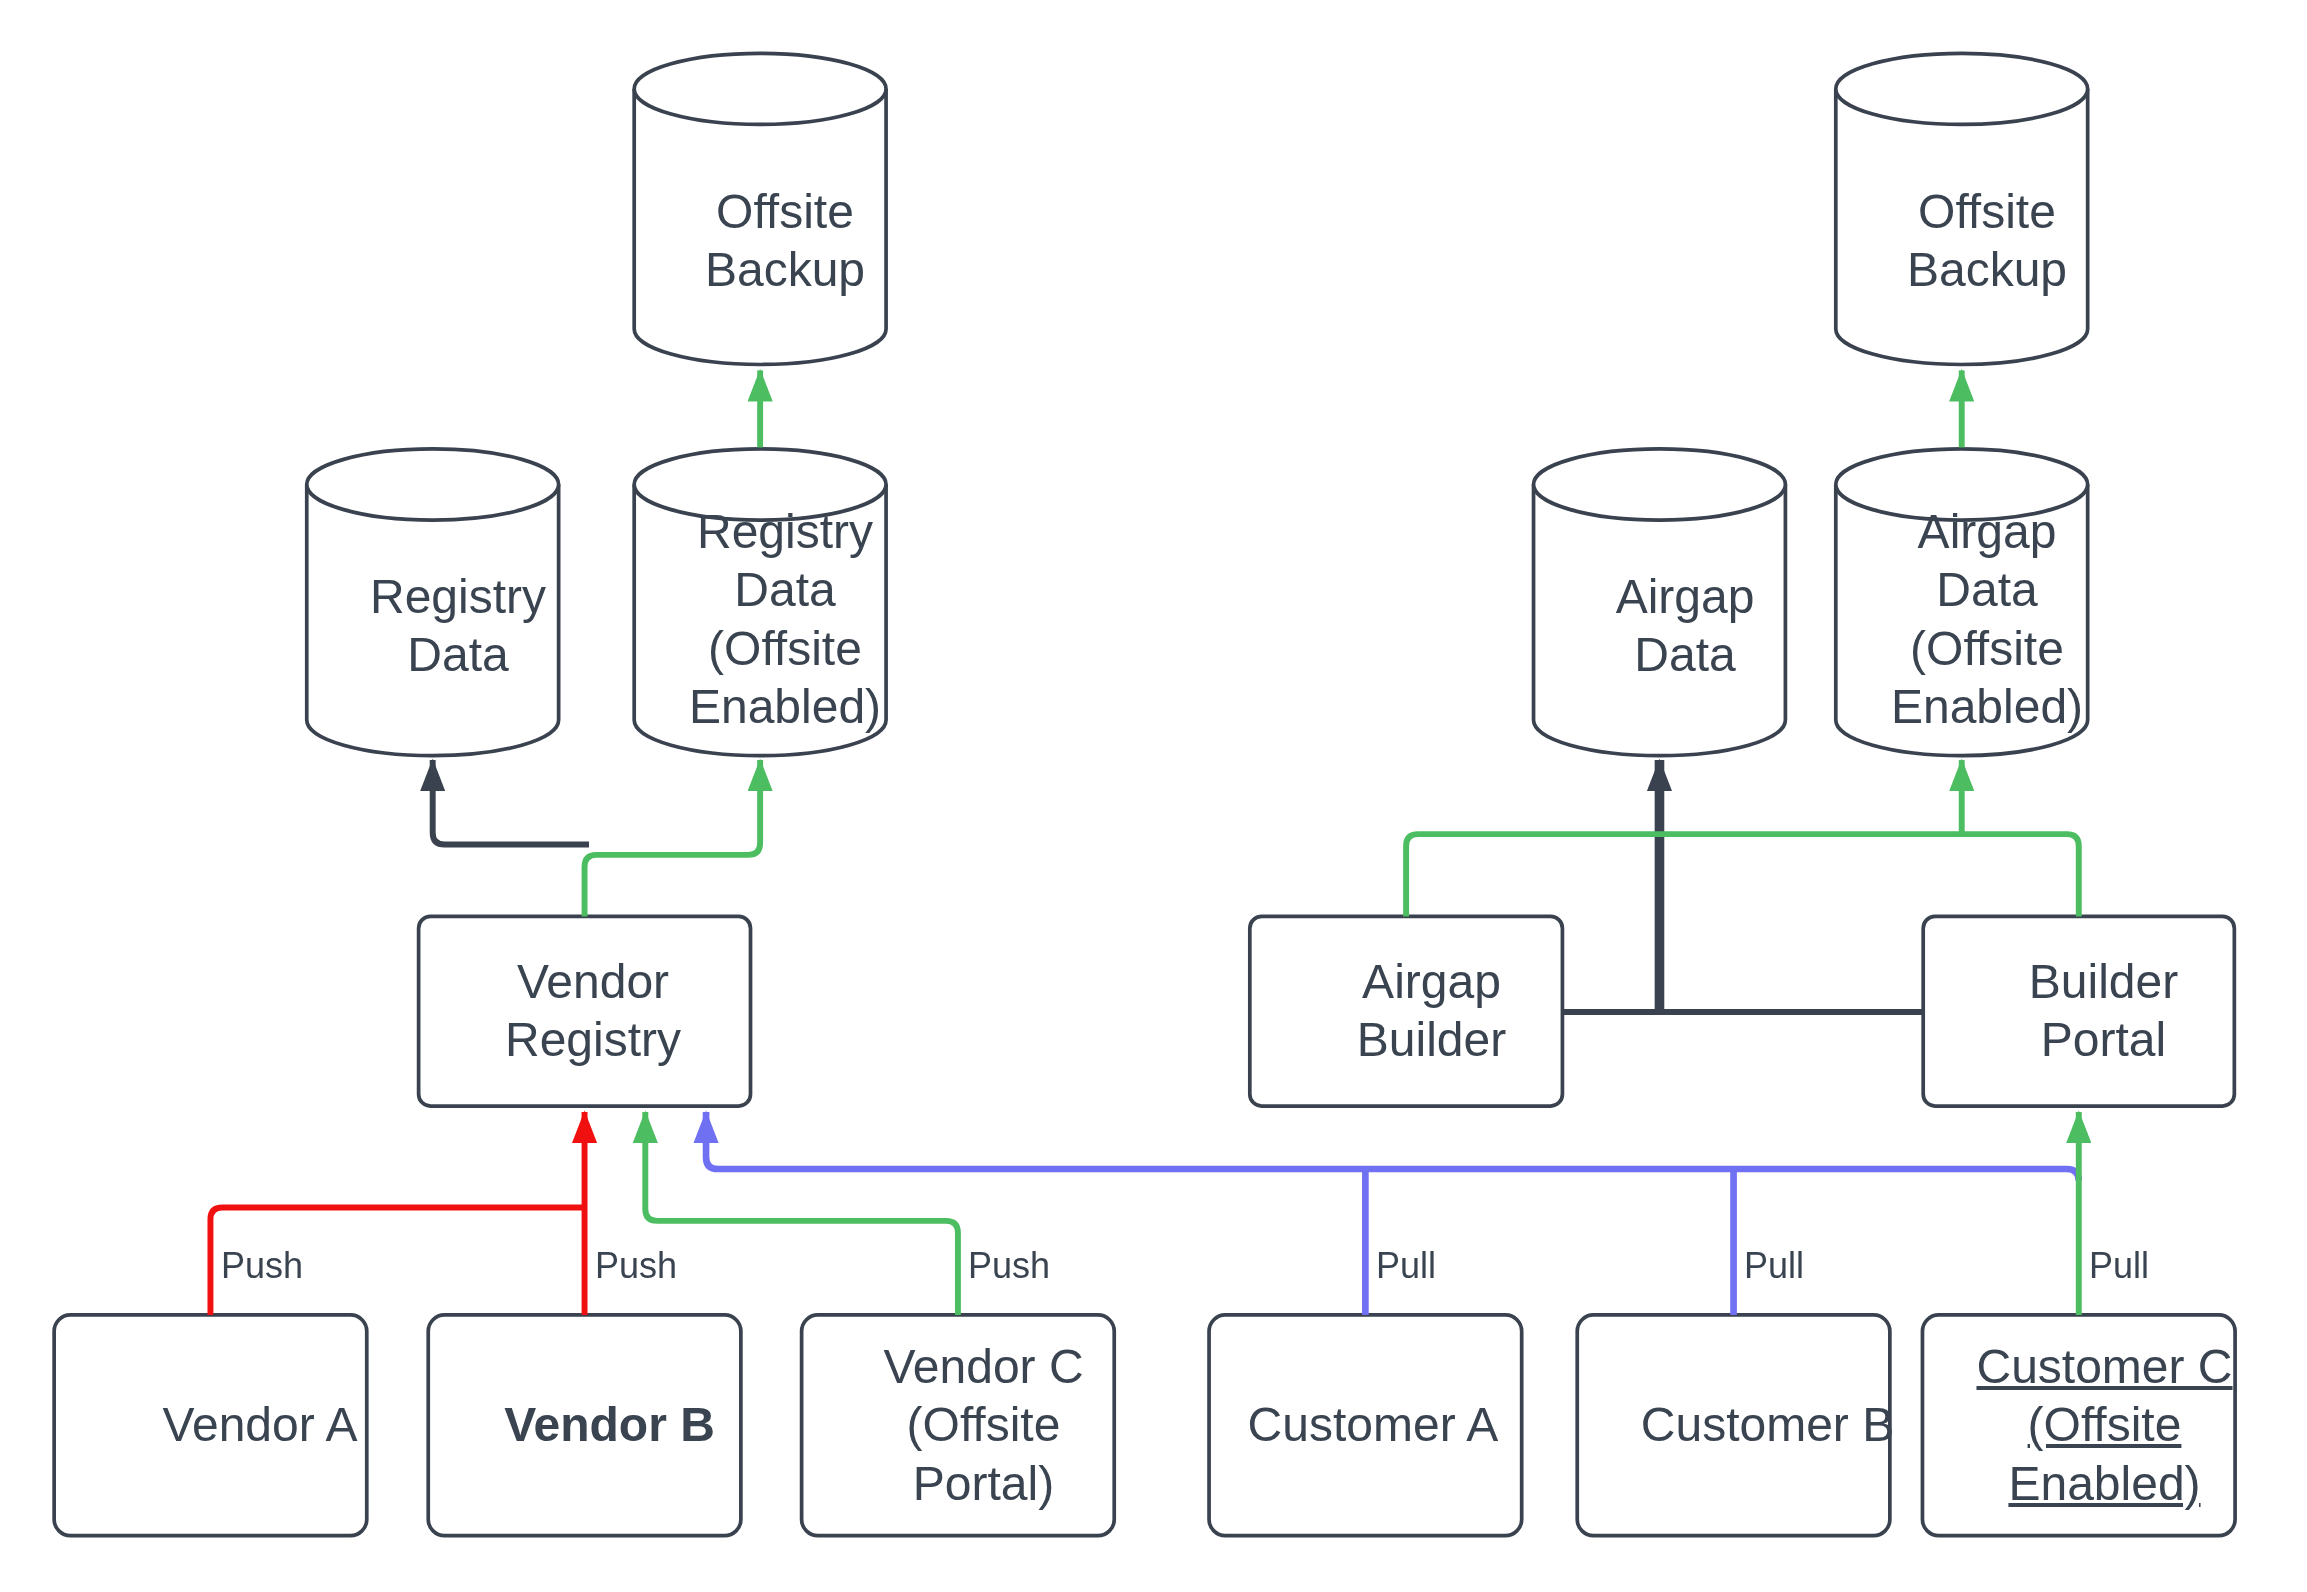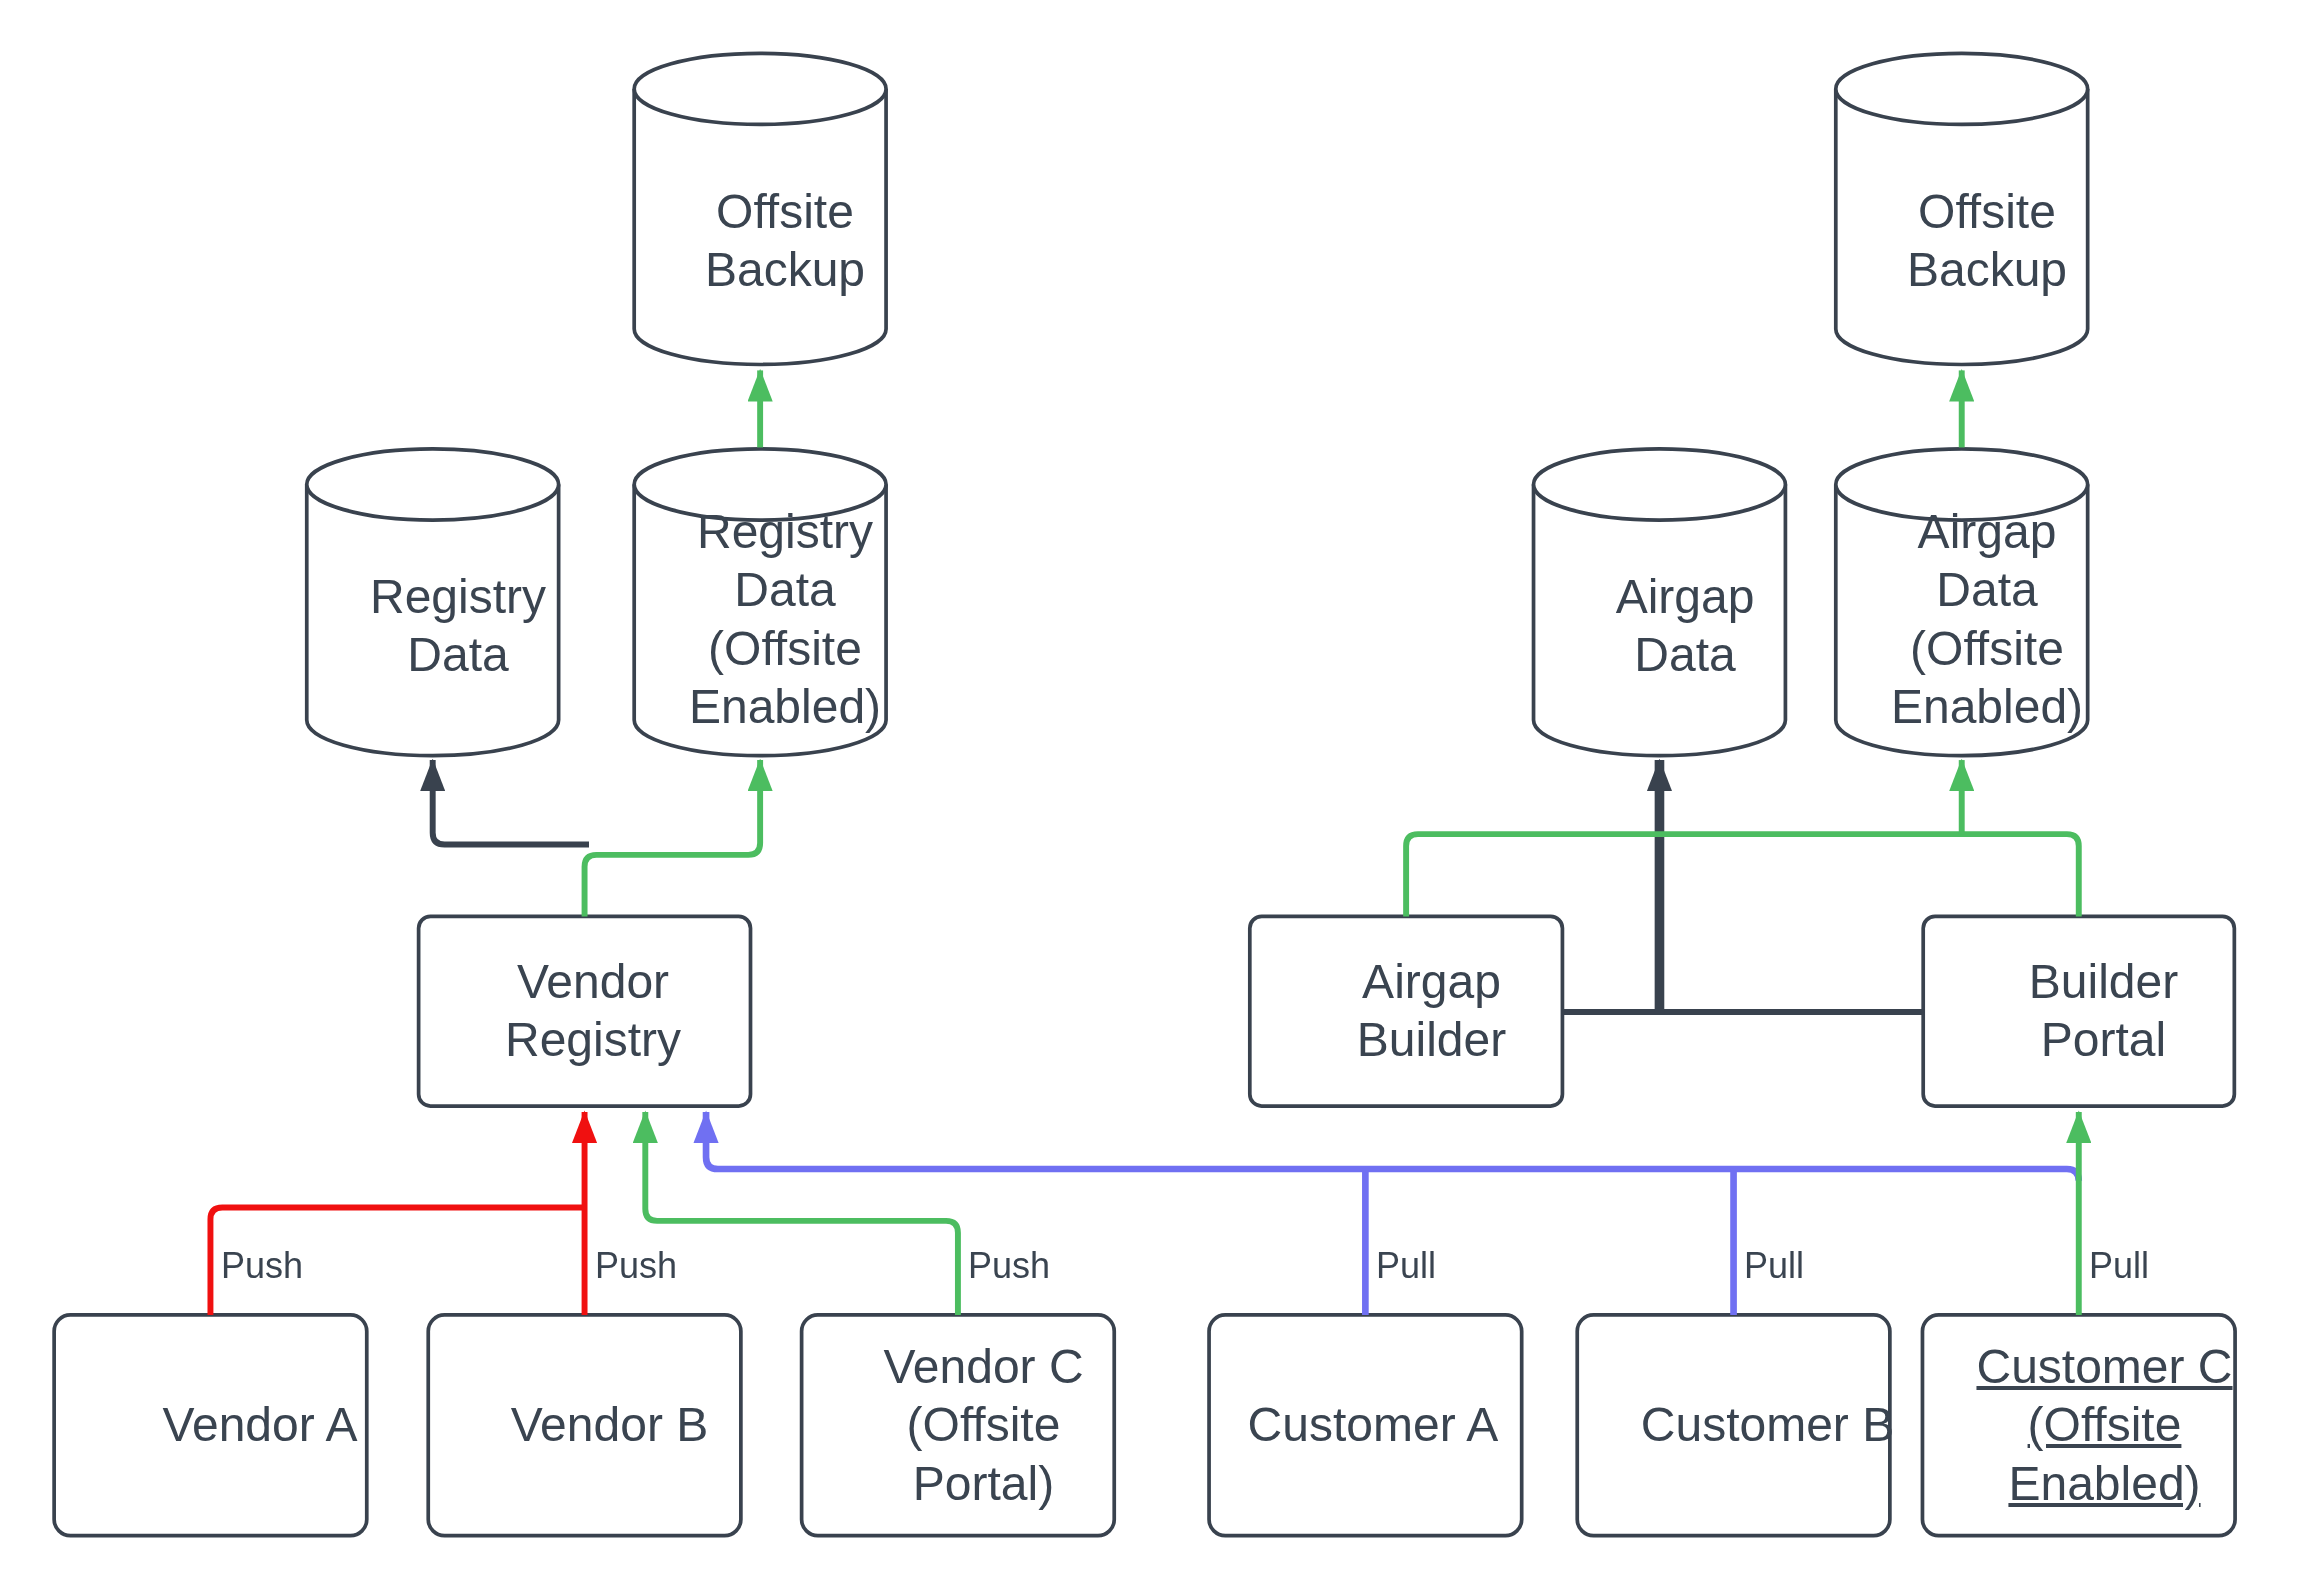--- a/index.html
+++ b/index.html
@@ -144,21 +144,21 @@
 Builder</span>
   </div>
 <div class="node-label" style="left:1923px;top:916px;width:311px;height:190px;">
     <span>Builder
 Portal</span>
   </div>
 
 <div class="node-label" style="left:56px;top:1315px;width:358px;height:221px;">
     <span>Vendor A</span>
   </div>
-<div class="node-label" style="left:428px;top:1315px;width:313px;height:221px;">
+<div class="node-label" style="left:428px;top:1315px;width:313px;height:221px;font-weight:bold;">
     <span>Vendor B</span>
   </div>
 <div class="node-label" style="left:802px;top:1315px;width:313px;height:221px;">
     <span>Vendor C
 (Offsite
 Portal)</span>
   </div>
 <div class="node-label" style="left:1209px;top:1315px;width:278px;height:221px;">
     <span>Customer A</span>
   </div>

